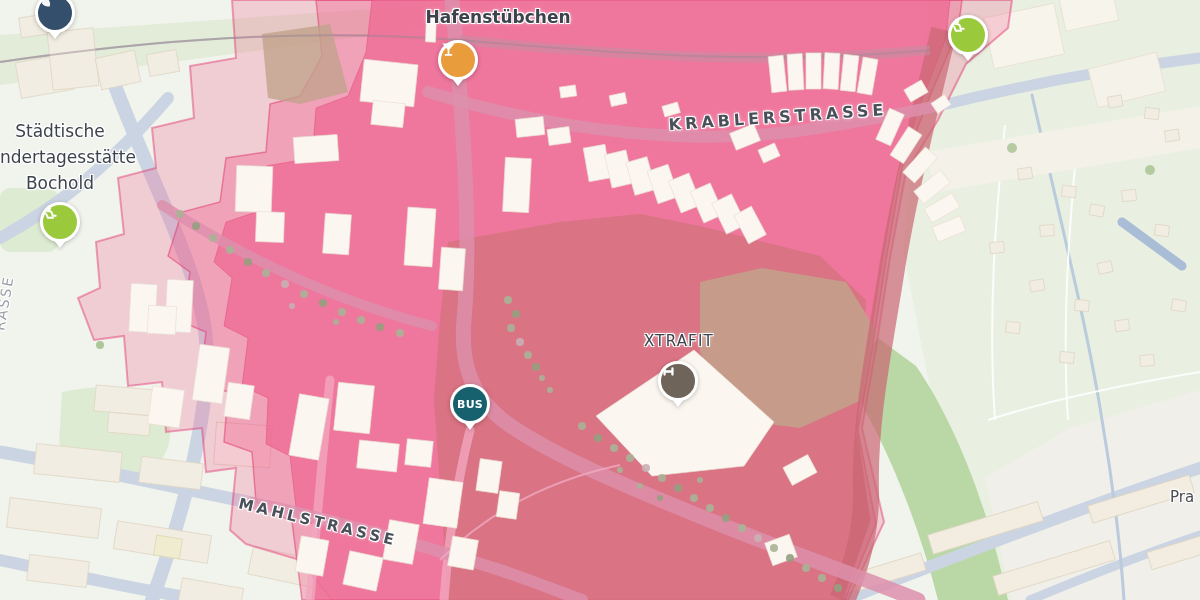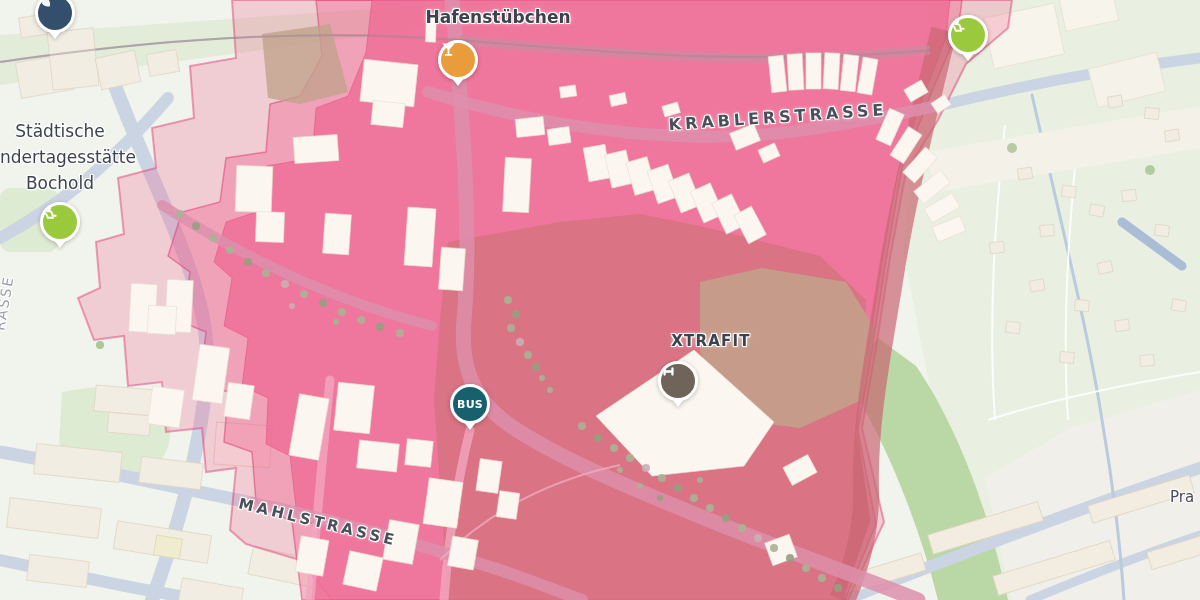--- a/index.html
+++ b/index.html
@@ -271,21 +271,21 @@
   <div class="lbl lbl-poi" style="left:458px;top:17px;transform:translate(-50%,-50%);margin-left:40px;">Hafenstübchen</div>
 
   <div class="lbl lbl-kita" style="left:60px;top:118px;">
     <div>Städtische</div>
     <div>Kindertagesstätte</div>
     <div>Bochold</div>
   </div>
 
   <div class="lbl lbl-street" style="left:778px;top:117px;transform:translate(-50%,-50%) rotate(-4deg);">KRABLERSTRASSE</div>
 
-  <div class="lbl" style="left:711px;top:341px;transform:translate(-50%,-50%);font-size:15px;letter-spacing:1.2px;font-weight:700;">XTRAFIT</div>
+  <div class="lbl" style="left:679px;top:341px;transform:translate(-50%,-50%);font-size:15px;letter-spacing:1.2px;font-weight:400;">XTRAFIT</div>
 
 
   <div class="lbl lbl-street" style="left:318px;top:522px;transform:translate(-50%,-50%) rotate(13.5deg);font-size:15px;letter-spacing:3.5px;">MAHLSTRASSE</div>
 
   <div class="lbl lbl-small" style="left:1170px;top:497px;transform:translateY(-50%);">Pra</div>
 
   <div class="lbl lbl-vert" style="left:4px;top:303px;transform:translate(-50%,-50%) rotate(-80deg);">RASSE</div>
 
   <div class="pin" style="left:35px;top:-7px;">
     <div class="pin-body" style="background:var(--marker-navy);">

